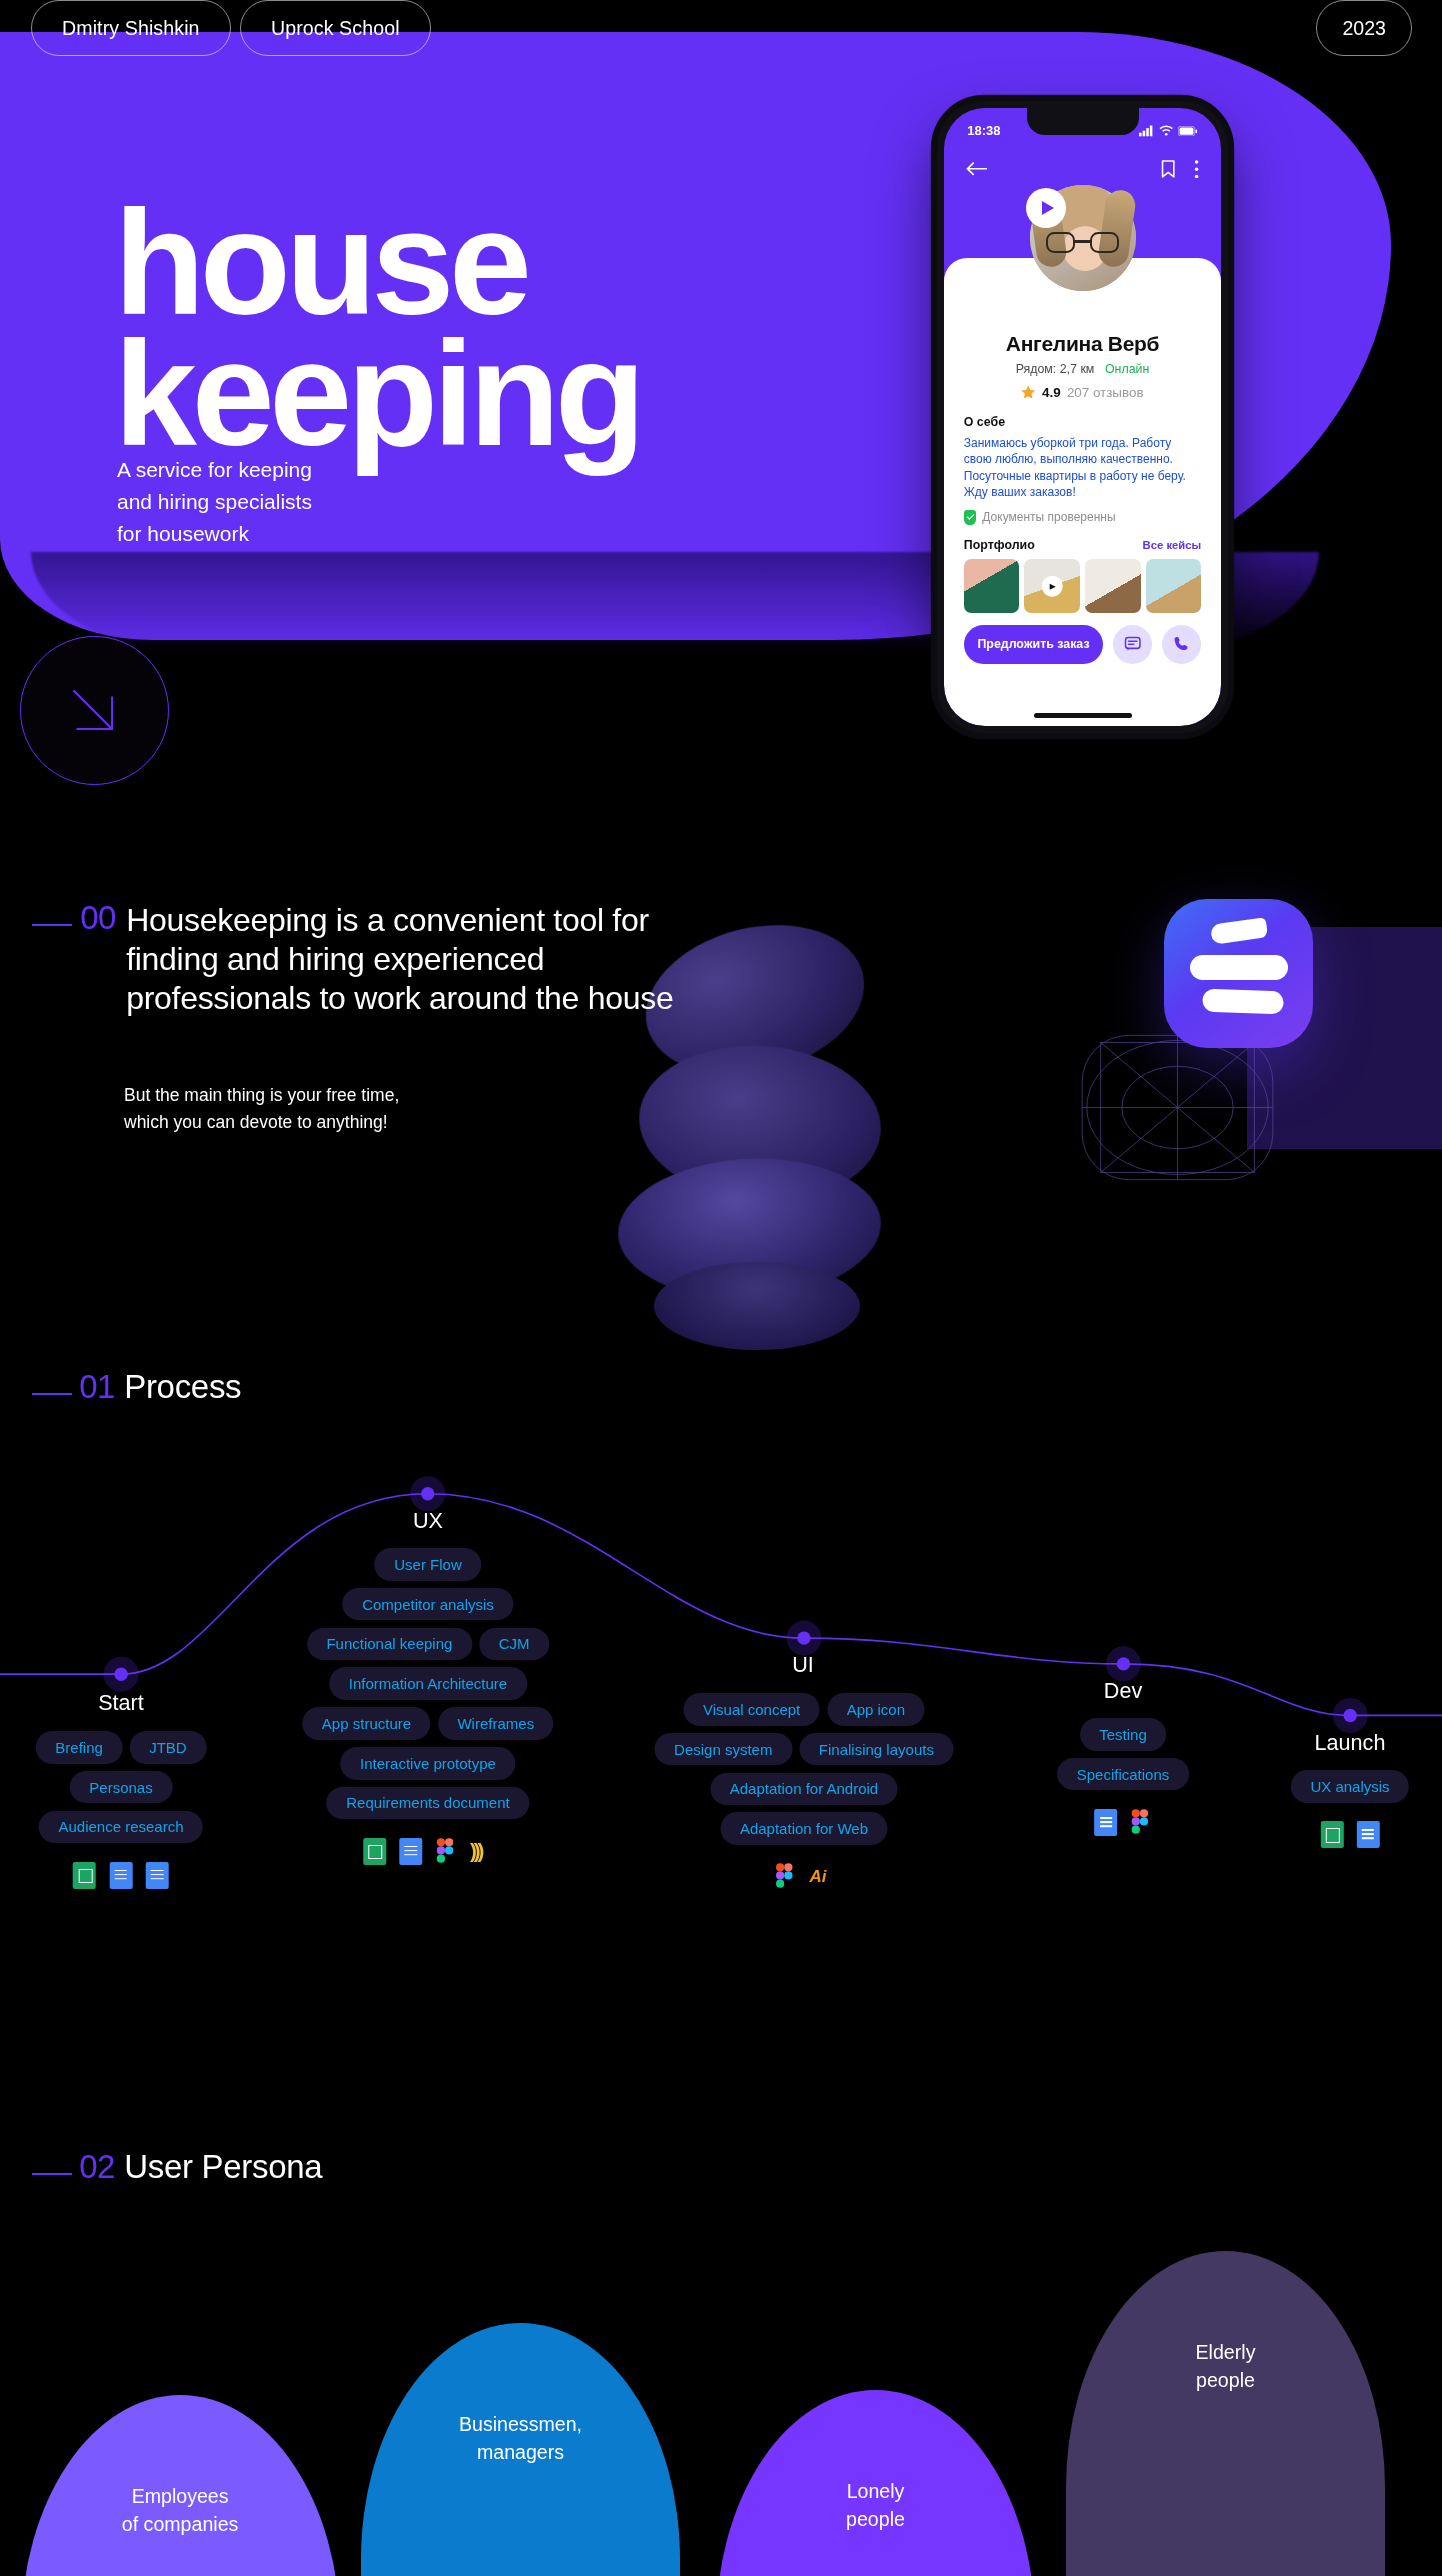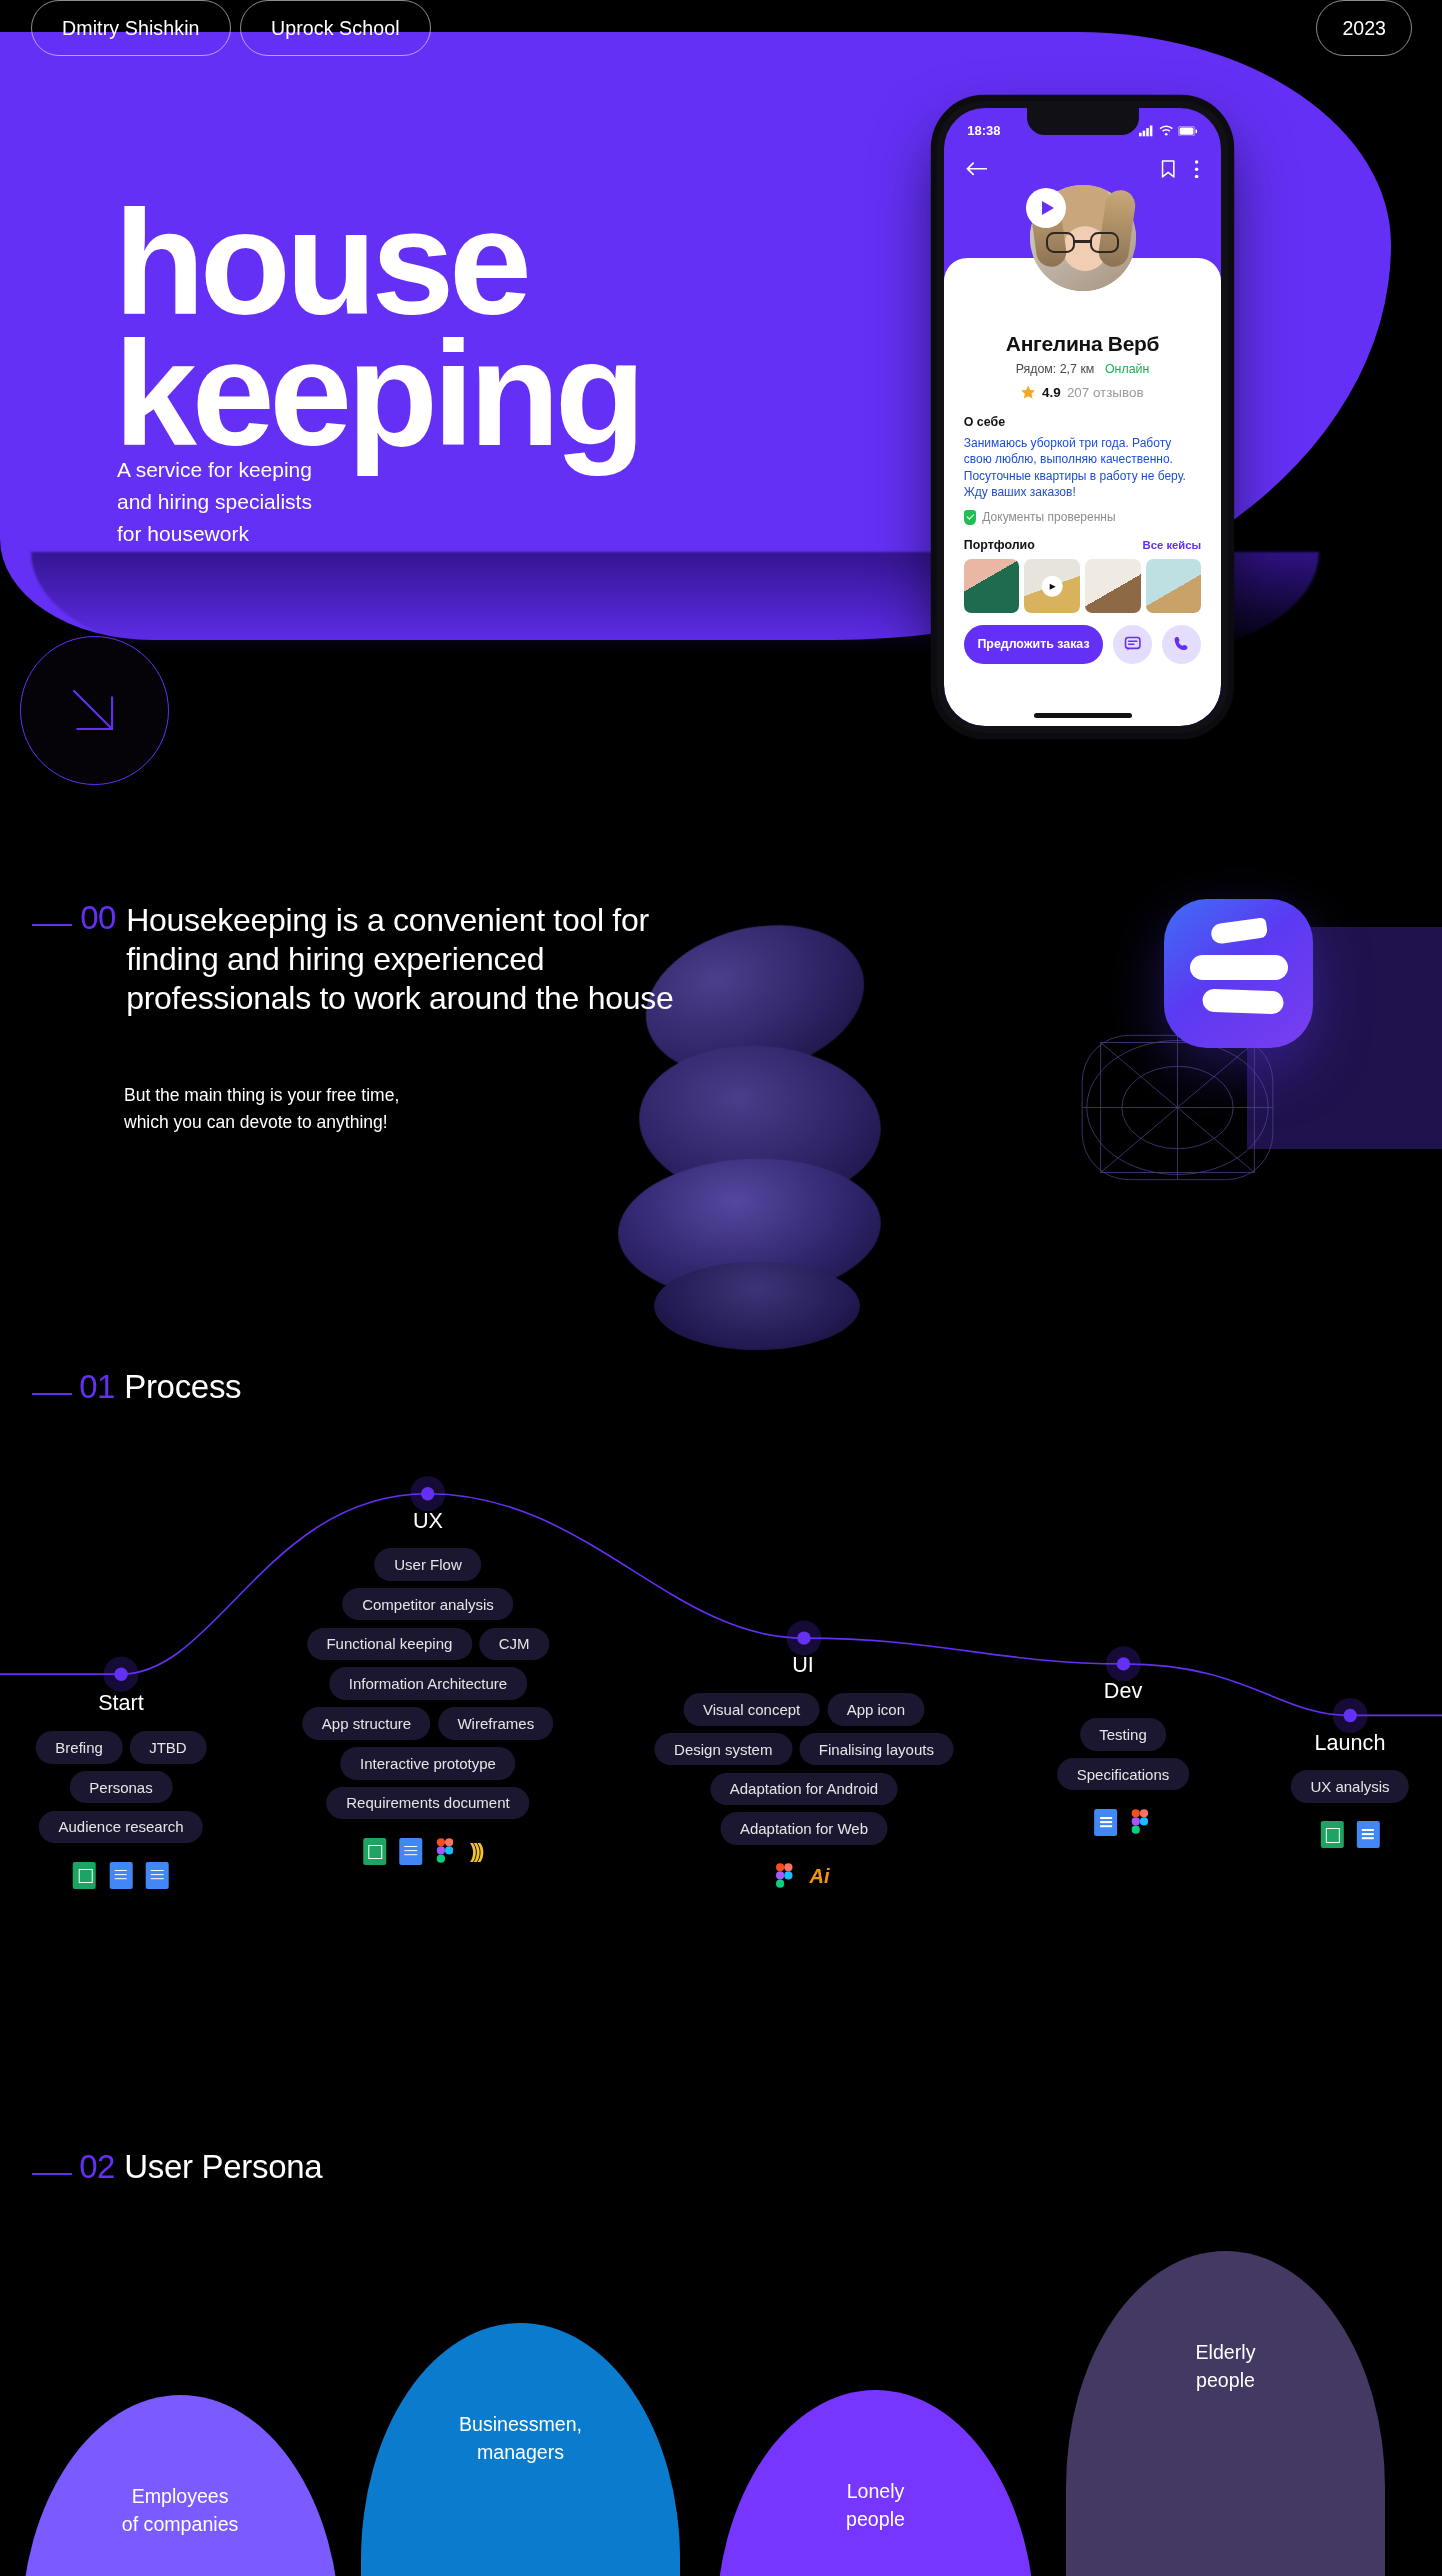--- a/index.html
+++ b/index.html
@@ -258,35 +258,35 @@
   .sec01 { position: absolute; left: 0; top: 1365px; width: 1443px; height: 696px; }
   .sec01-head { position: absolute; left: 32px; top: 5.2px; display:flex; align-items:flex-start; gap: 9.3px; }
   .sec-heading { font-size: 33px; font-weight: 400; color: #fff; letter-spacing: -0.3px; line-height: 1; }
   .curve { position: absolute; left: 0; top: 72px; width: 1443px; height: 330px; }
   .node-label {
     position: absolute; font-size: 21.6px; color: #fff; transform: translateX(-50%); white-space: nowrap;
   }
   .chipcol { position: absolute; display: flex; flex-direction: column; align-items: center; gap: 7.2px; transform: translateX(-50%); }
   .chiprow { display: flex; gap: 7.2px; justify-content: center; }
   .chip {
-    background: #1b1730; color: #e5e5e5; border-radius: 31px;
+    background: #1b1730; color: #0ea5e9; border-radius: 31px;
     padding: 8.8px 19.6px; font-size: 15px; white-space: nowrap; line-height: 1;
   }
   .tools { display: flex; gap: 13.4px; justify-content: center; margin-top: 11.3px; }
   .tool { width: 23px; height: 27px; position: relative; }
   .tool.sheets { background:#1da462; border-radius: 2.1px; }
   .tool.sheets:after { content:""; position:absolute; left:5.2px; top:7.2px; width:12.4px; height:12.4px; border:1.5px solid #fff; }
   .tool.docs { background:#4287f5; border-radius: 2.1px; }
   .tool.docs:after {
     content:""; position:absolute; left:5.2px; top:8.2px; width:12.4px; height:1.5px; background:#fff;
     box-shadow: 0 4.1px 0 #fff, 0 8.2px 0 #fff;
   }
   .tool.figma { background: transparent; width: 20.6px; }
   .tool.miro { color: #f2c230; font-size: 20.6px; font-weight: 800; line-height: 26px; letter-spacing: -3.1px; }
-  .tool.ai { color: #f0970e; font-size: 20px; font-weight: 700; line-height: 27px; font-style: italic; }
+  .tool.ai { color: #f0970e; font-size: 17px; font-weight: 700; line-height: 27px; font-style: italic; }
 
   
   .sec02 { position: absolute; left: 0; top: 2143px; width: 1443px; height: 1229px; }
   .sec02-head { position: absolute; left: 32px; top: 7.2px; display:flex; align-items:flex-start; gap: 9.3px; }
   .persona-imgs { position: absolute; left: 0; top: 103px; width: 1443px; height: 659px; }
   .pcard { position: absolute; width: 319px; overflow: hidden; }
   .pcard .shape {
     position: absolute; left: 0; top: 0; width: 100%; height: 100%;
     border-radius: 160px 160px 31px 31px / 237px 237px 31px 31px;
   }

